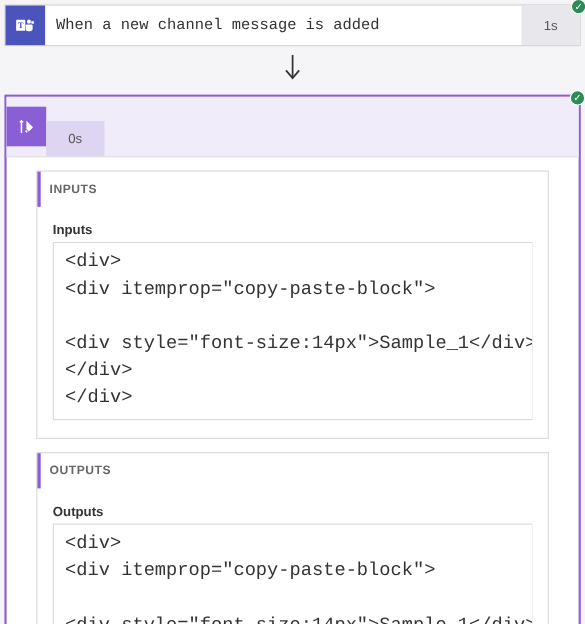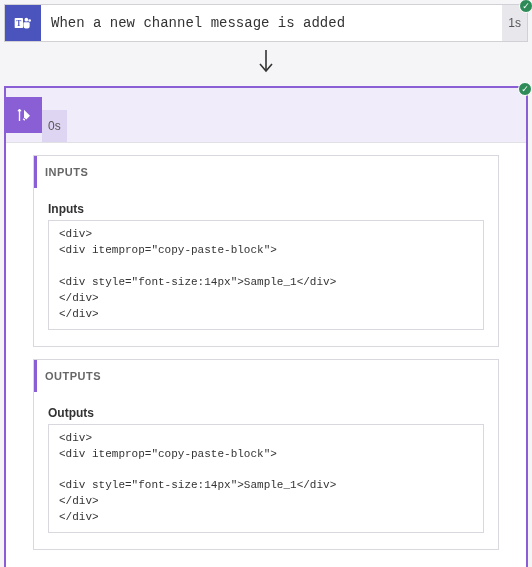--- a/index.html
+++ b/index.html
@@ -28,21 +28,21 @@
       flex: 1;
       padding: 0 10px;
       font-size: 14px;
       color: #333;
       font-family: Liberation Mono, monospace;
     }
     .card-badge {
       font-size: 12px;
       color: #555;
       background: #e8e8ec;
-      padding: 9px 6px;
+      padding: 9px 20px;
       align-self: stretch;
       display: flex;
       align-items: center;
     }
     .status-check {
       position: absolute;
       top: -6px;
       right: -6px;
       width: 14px;
       height: 14px;
@@ -108,21 +108,21 @@
     .field-label {
       font-size: 12px;
       font-weight: 600;
       color: #333;
       margin-bottom: 4px;
     }
     .code-box {
       border: 1px solid #d8d8de;
       background: #fff;
       font-family: Consolas, "Courier New", monospace;
-      font-size: 11px;
+      font-size: 17px;
       color: #333;
       padding: 6px 10px;
       white-space: pre;
       line-height: 1.45;
       overflow-x: auto;
     }
     .compose-badge-bg {
       background: #ded5f2;
       margin-top: 22px;
     }

